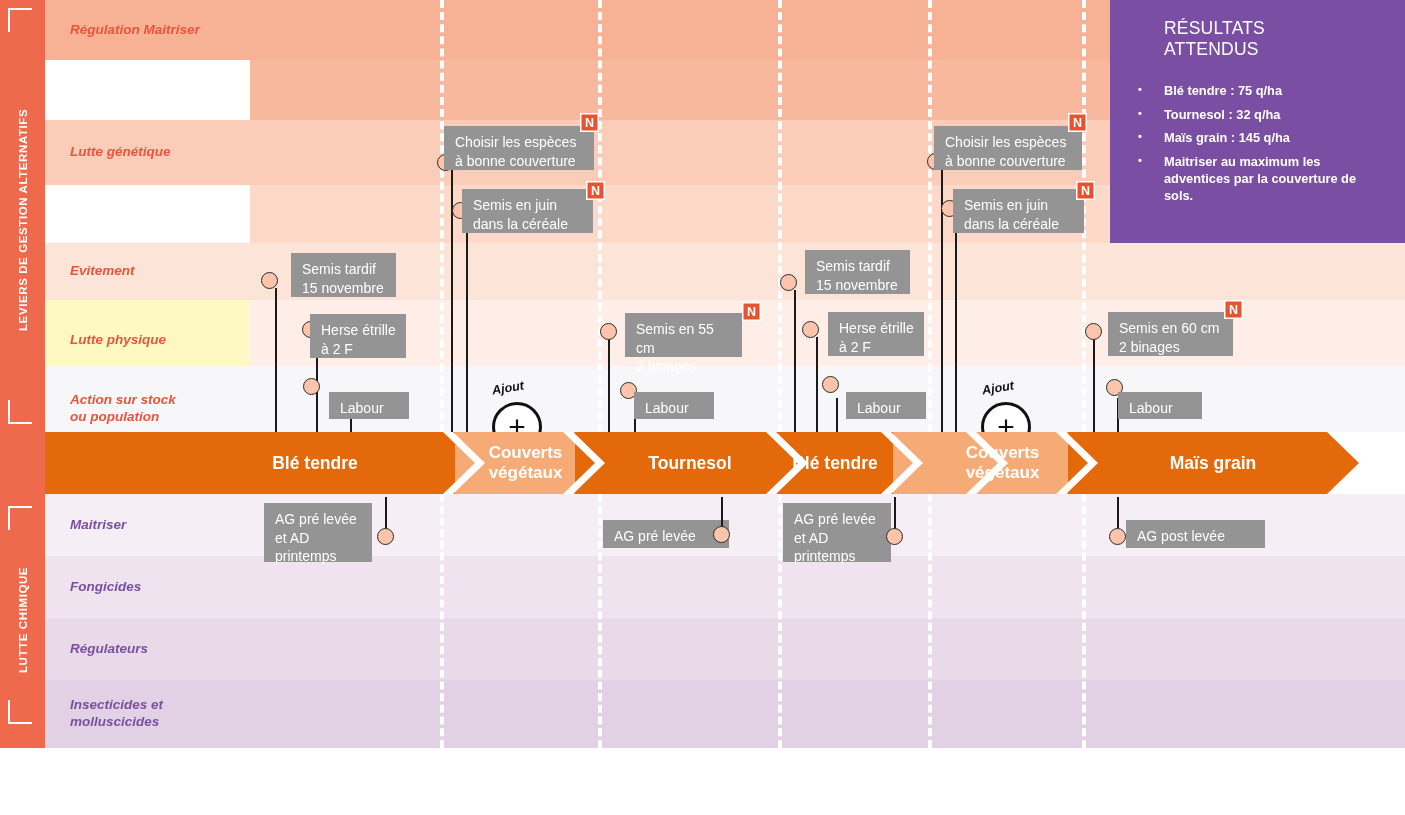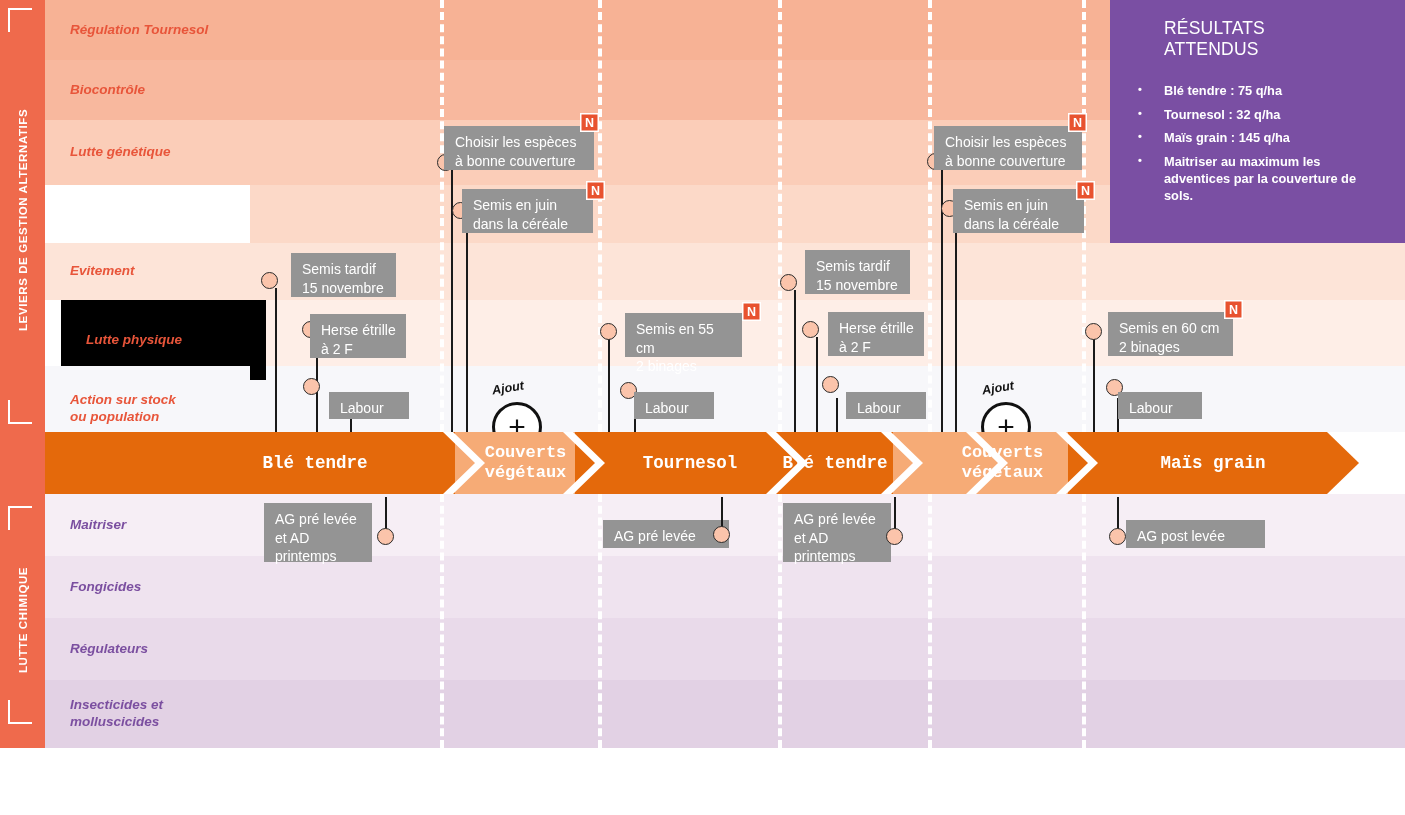--- a/index.html
+++ b/index.html
@@ -43,21 +43,21 @@
   .dot{position:absolute;width:17px;height:17px;border-radius:50%;border:1.4px solid #2a2a2a;background:#fbc4ab;box-sizing:border-box;}
 
   
   .nbadge{position:absolute;width:19px;height:19px;background:#e8522f;color:#fff;font-weight:bold;font-size:12.5px;
           display:flex;align-items:center;justify-content:center;box-shadow:0 0 0 1.5px #ffffff inset;}
 
   
   .cropband{position:absolute;left:45px;top:432px;width:1315px;height:62px;}
   .cropblock{position:absolute;top:0;height:62px;display:flex;align-items:center;justify-content:center;
              color:#ffffff;font-weight:bold;font-size:17.5px;text-align:center;line-height:1.15;}
-  .cropblock span{position:relative;z-index:3;font-family:Liberation Mono, monospace;}
+  .cropblock span{position:relative;z-index:3;}
   .chevbg{position:absolute;top:0;height:62px;}
 
   
   .ajout{position:absolute;width:44px;height:44px;border-radius:50%;background:#ffffff;border:3.5px solid #111111;
          display:flex;align-items:center;justify-content:center;font-size:30px;line-height:0;color:#111;font-weight:400;}
   .ajout-lbl{position:absolute;font-size:12.5px;font-style:italic;font-weight:bold;color:#111;transform:rotate(-9deg);}
 
   
   .legendbar{position:absolute;left:0;top:748px;width:1405px;height:67px;background:#ffffff;}
 </style>
@@ -76,32 +76,29 @@
 
   <div class="rowband" style="top:0px;height:60px;background:#f7b295;width:1110px;"></div>
   <div class="rowband" style="top:60px;height:60px;background:#f8b89e;width:1110px;"></div>
   <div class="rowband" style="top:120px;height:65px;background:#fbcdb8;width:1110px;"></div>
   <div class="rowband" style="top:185px;height:58px;background:#fcd9c8;width:1110px;"></div>
   <div class="rowband" style="top:243px;height:57px;background:#fde4d8;"></div>
   <div class="rowband" style="top:300px;height:66px;background:#feeee7;"></div>
   <div class="rowband" style="top:366px;height:66px;background:#f7f7fa;"></div>
 
   <div class="rowlbl lbl-alt" style="top:0px;height:60px;background:#f7b295;">
-      <span>Régulation Tournesol</span>
-    </div>
-  <div class="rowlbl lbl-alt" style="top:60px;height:60px;background:#f8b89e;">
-      <span>Biocontrôle</span>
+      <span>Régulation Maitriser</span>
     </div>
   <div class="rowlbl lbl-alt" style="top:120px;height:65px;background:#fbcdb8;">
       <span>Lutte génétique</span>
     </div>
   <div class="rowlbl lbl-alt" style="top:243px;height:57px;background:#fde4d8;">
       <span>Evitement</span>
     </div>
-  <div class="rowlbl lbl-alt" style="top:300px;height:80px;background:#000000;margin-left:16px;">
+  <div class="rowlbl lbl-alt" style="top:300px;height:80px;background:#fef9c3;">
       <span>Lutte physique</span>
     </div>
   <div class="rowlbl lbl-alt" style="top:366px;height:86px;background:#f7f7fa;white-space:pre-line;"><span>Action sur stock
 ou population</span></div>
 
   <div class="rowband" style="top:494px;height:62px;background:#f6eef5;"></div>
   <div class="rowband" style="top:556px;height:62px;background:#efe3ef;"></div>
   <div class="rowband" style="top:618px;height:62px;background:#e9daea;"></div>
   <div class="rowband" style="top:680px;height:68px;background:#e2d1e4;"></div>
 

